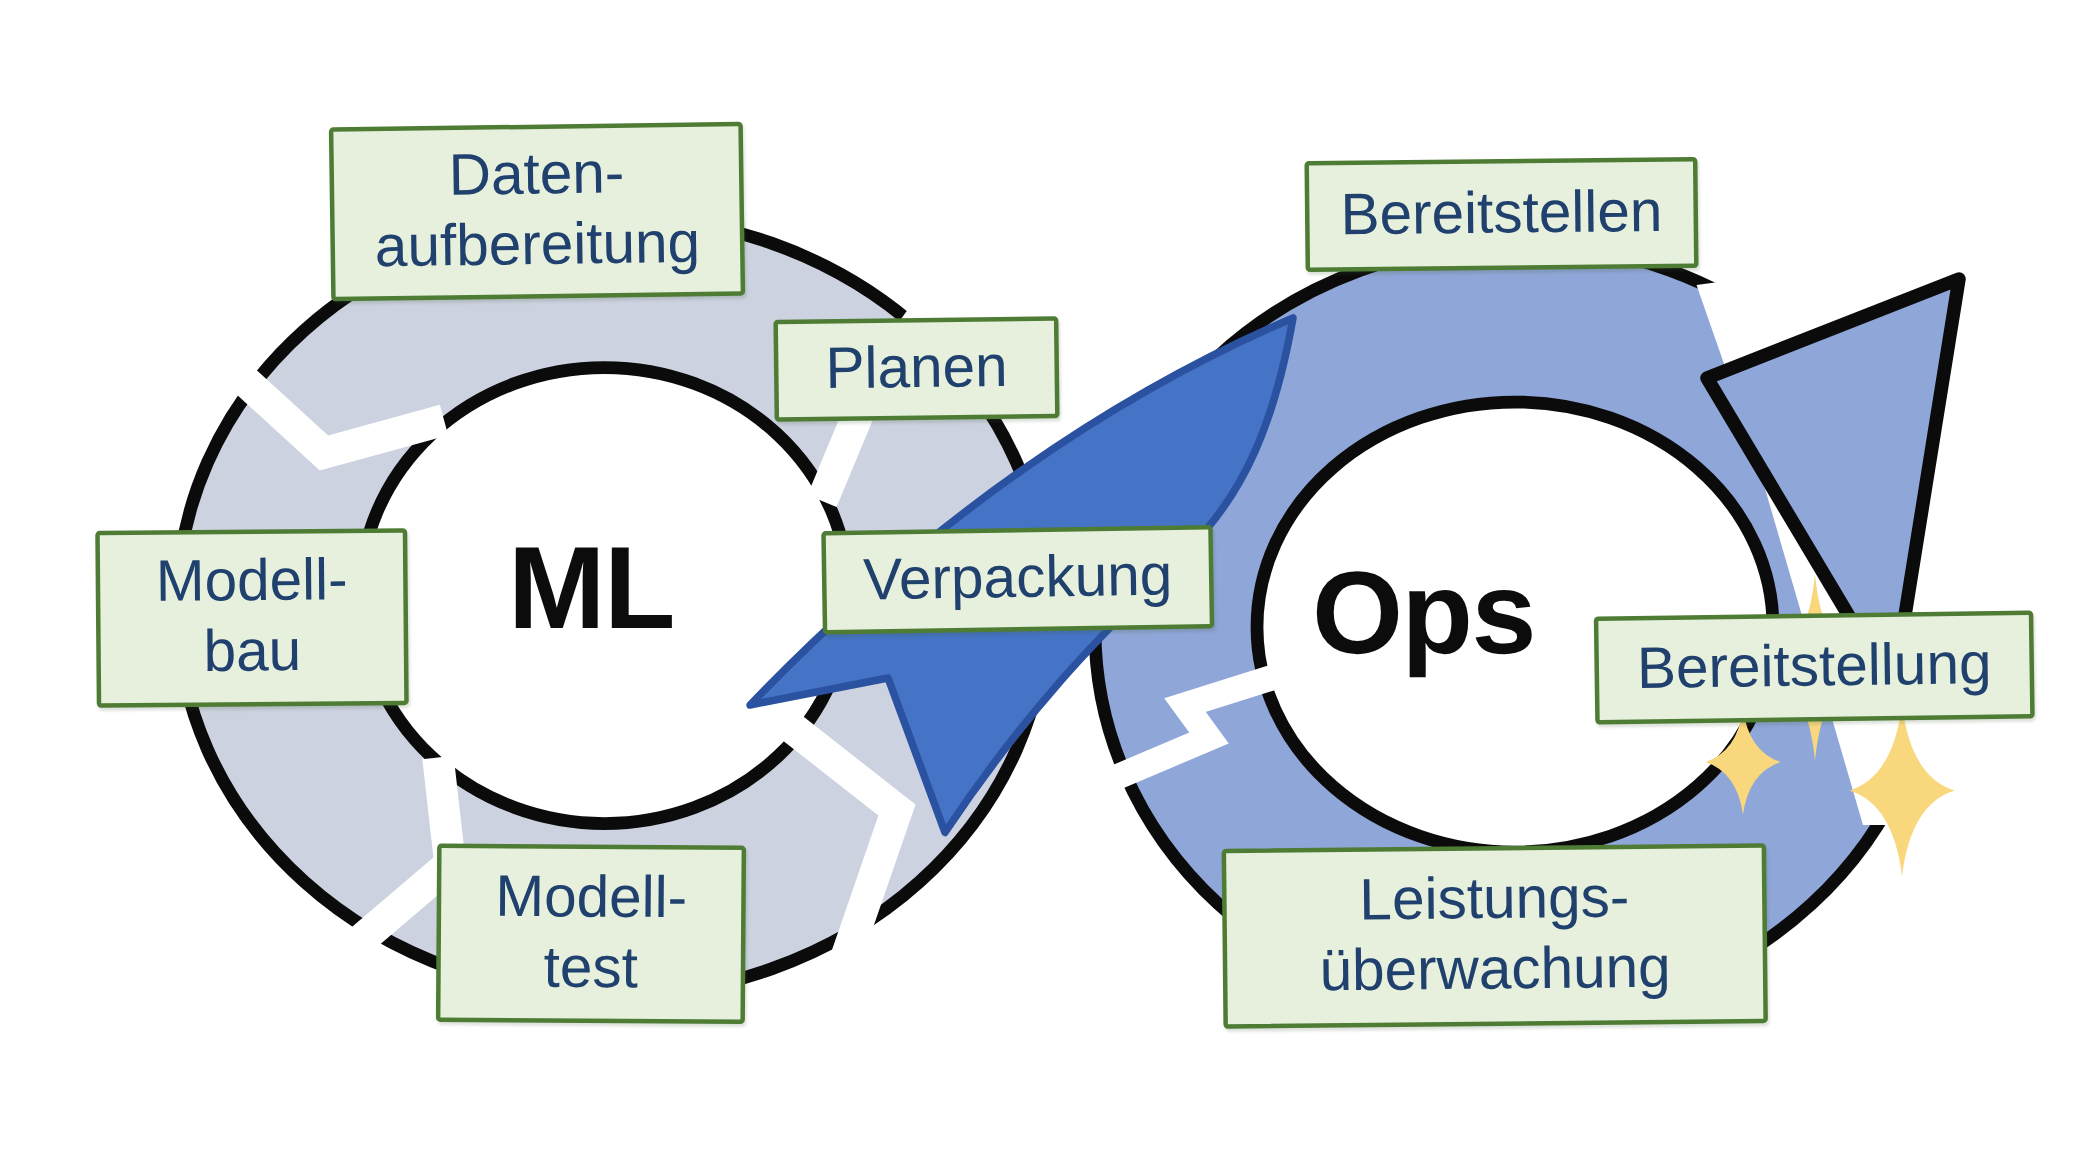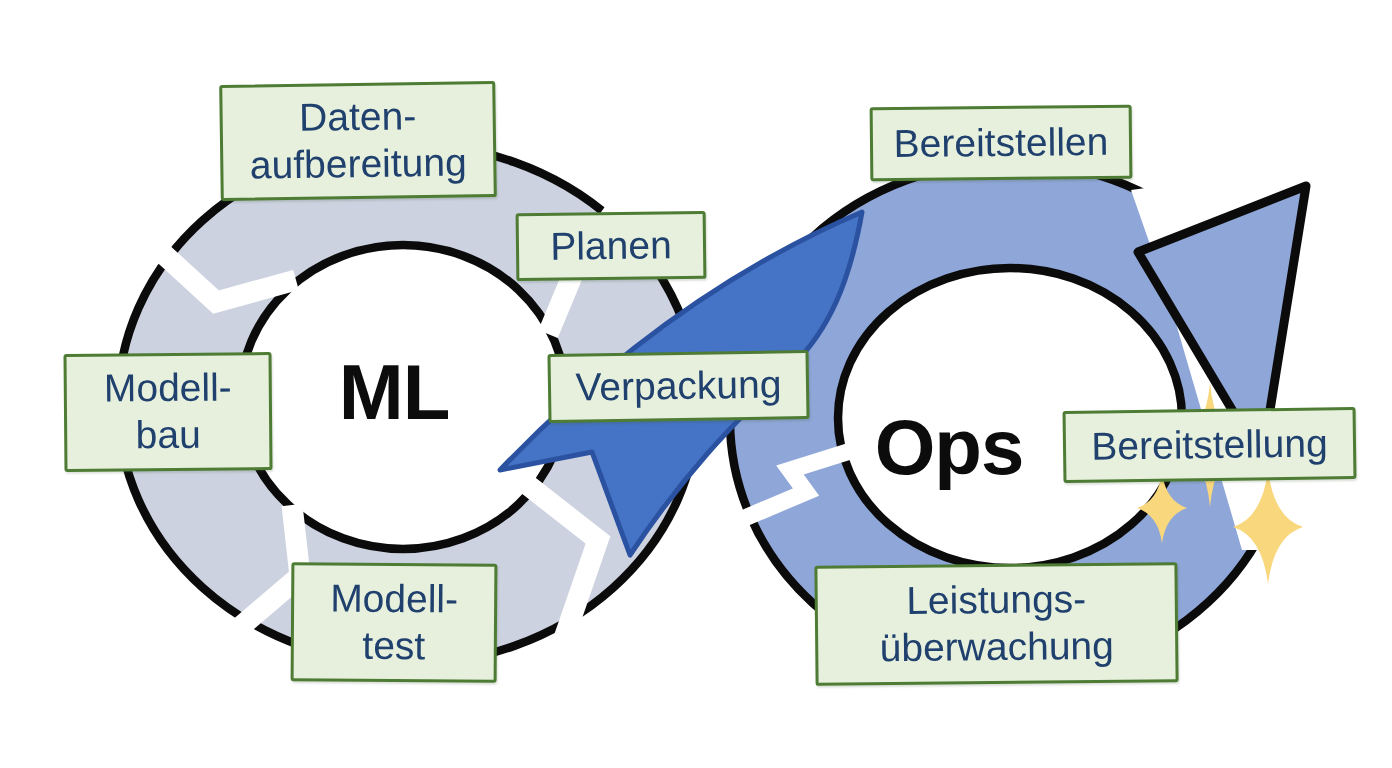--- a/index.html
+++ b/index.html
@@ -40,21 +40,21 @@
 
   .loop-name {
     position: absolute;
     transform: translate(-50%, -50%);
     color: #0c0c0c;
     font-size: 78px;
     font-weight: 700;
     letter-spacing: -1px;
   }
   .name-ml  { left: 394px; top: 392px; }
-  .name-ops { left: 949px; top: 409px; margin-top: 38px; }
+  .name-ops { left: 949px; top: 409px; }
 </style>
 </head>
 <body>
 
 <div id="stage">
 
   <svg id="loops-svg" width="1392" height="768" viewBox="0 0 1392 768">
 
     <g>
       <path d="M 118,404 a 290,260 0 1 0 580,0 a 290,260 0 1 0 -580,0

